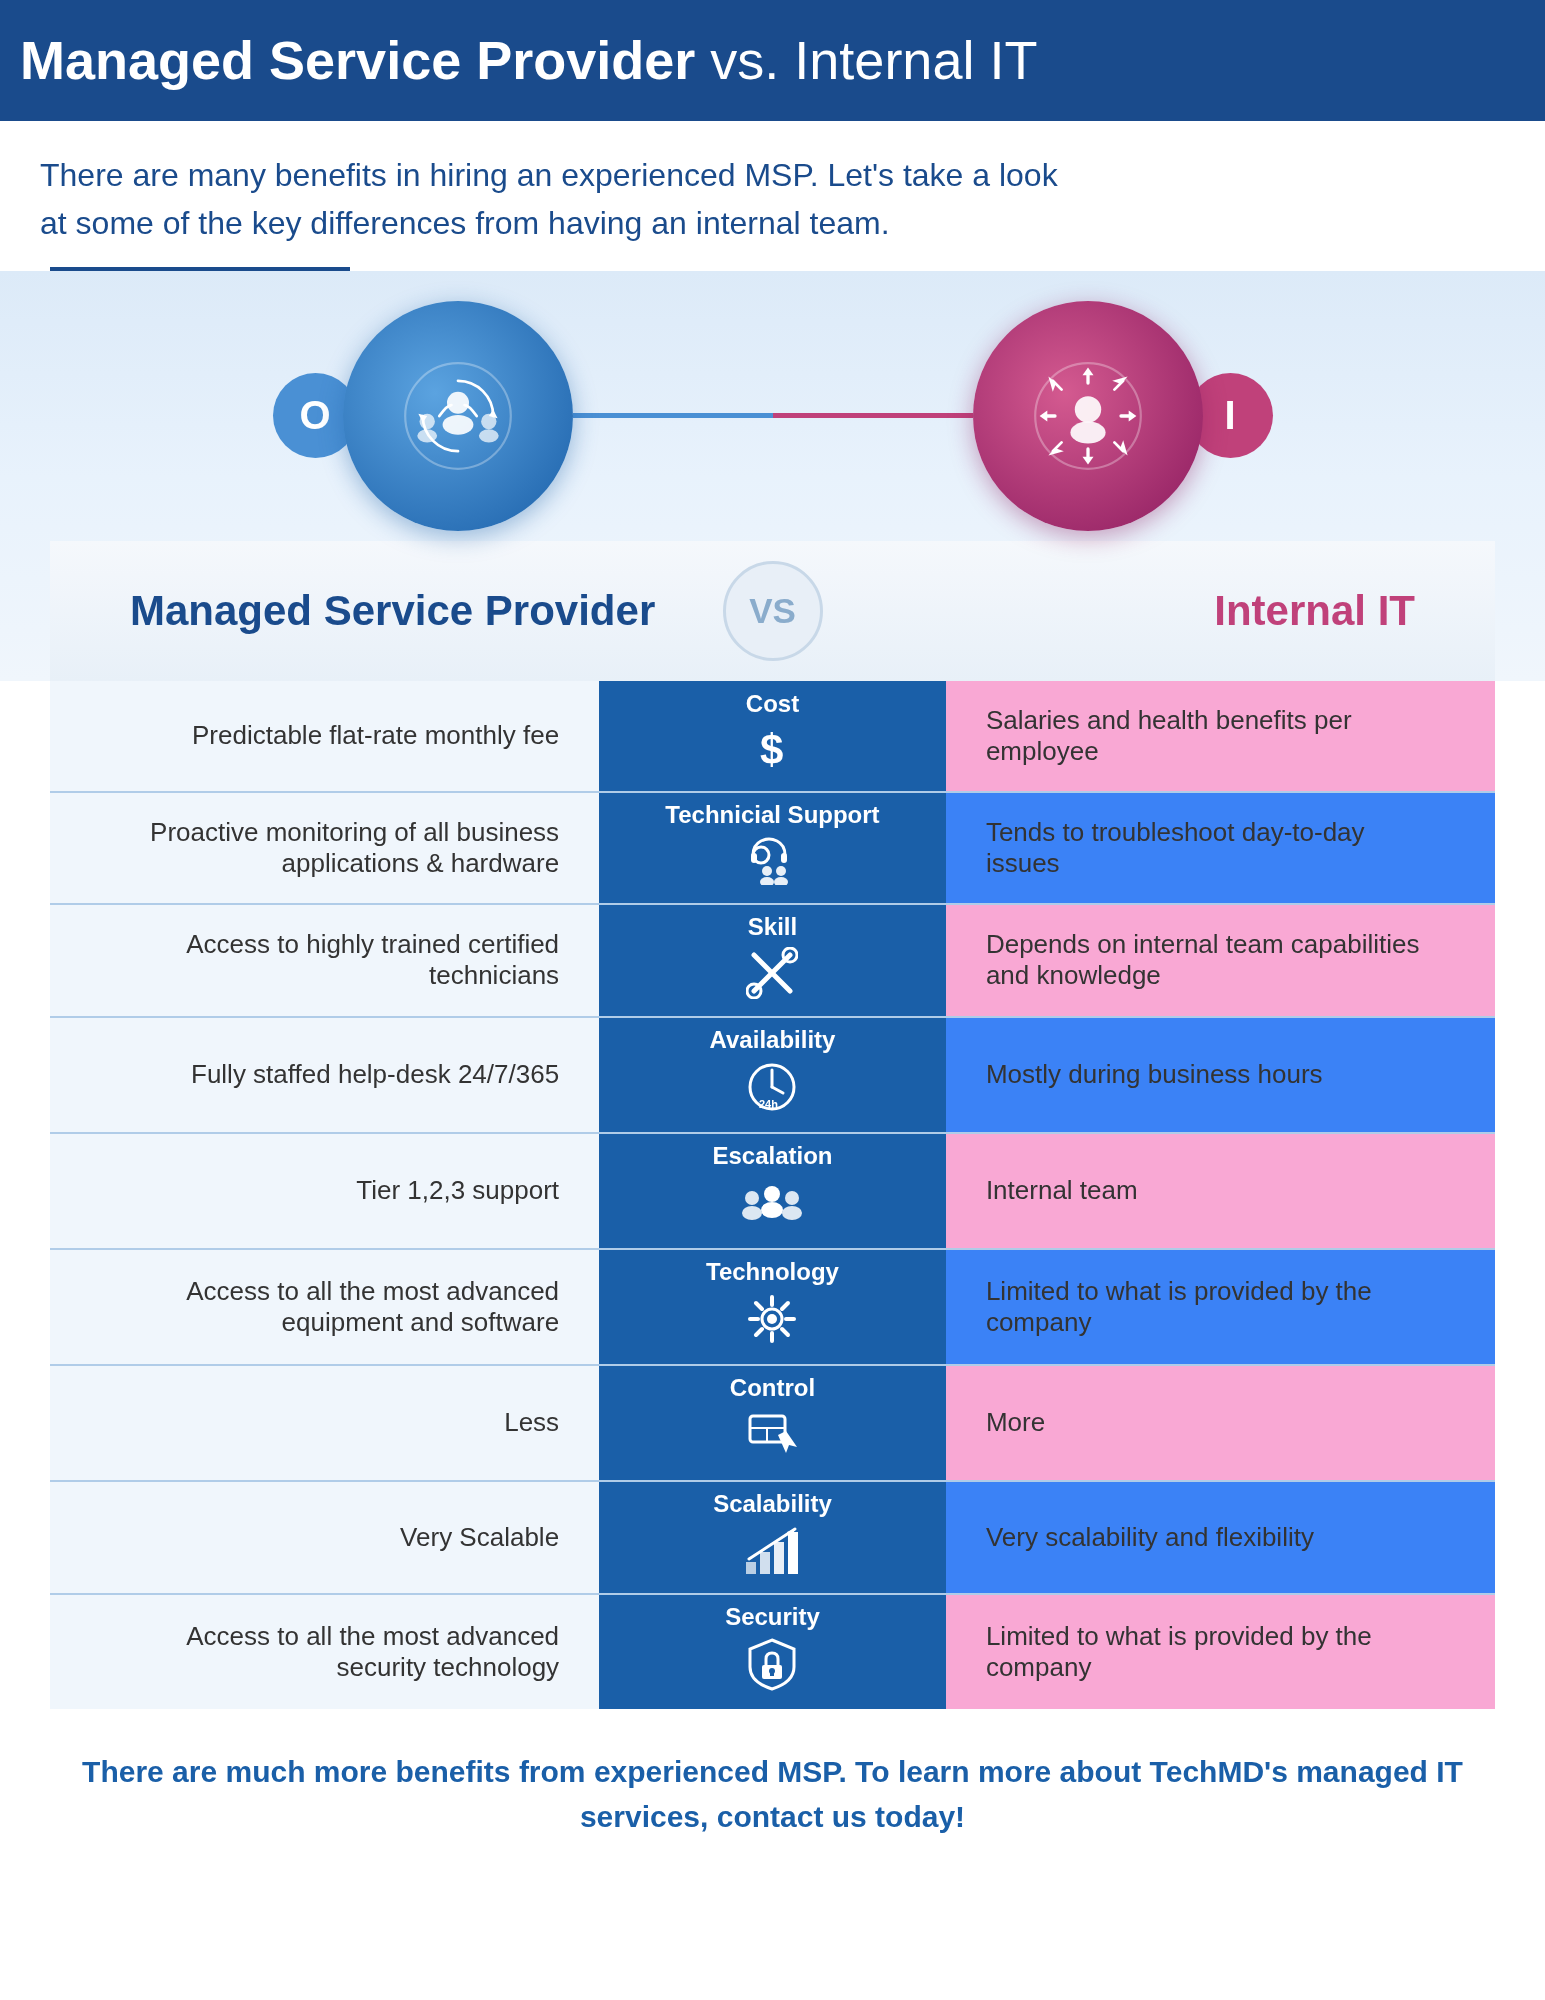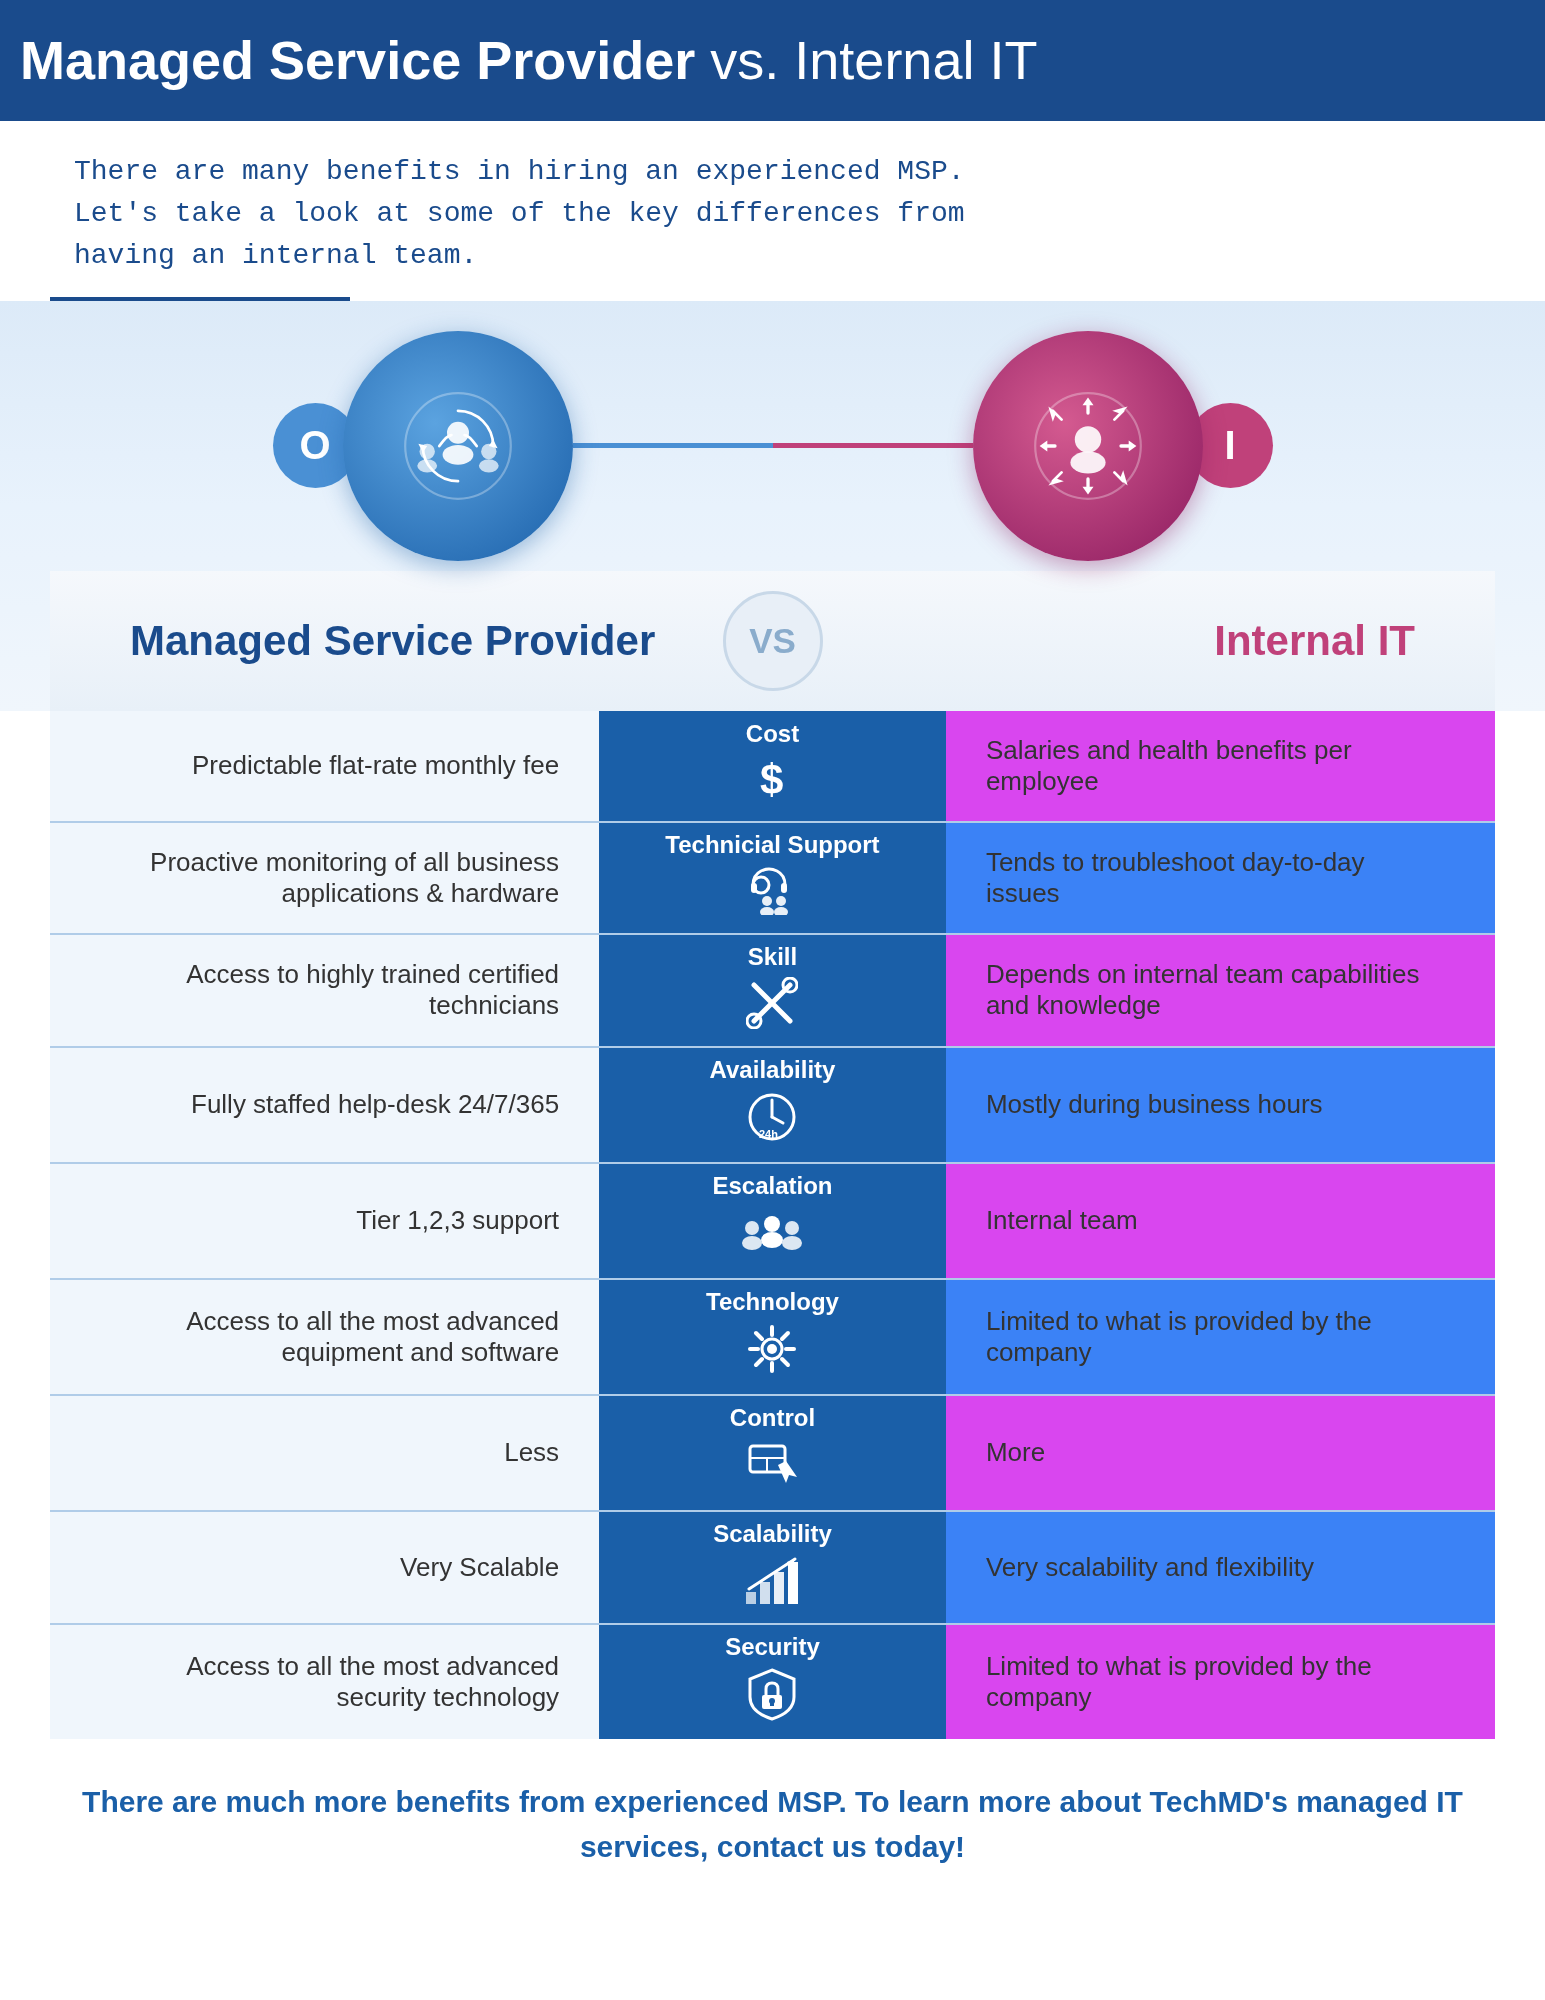--- a/index.html
+++ b/index.html
@@ -22,26 +22,25 @@
       font-size: 54px;
       font-weight: 400;
       line-height: 1.2;
     }
     .header h1 strong {
       font-weight: 900;
     }
 
     
     .subtitle {
-      padding: 30px 74px 10px;
-      font-size: 28px;
+      padding: 30px 40px 10px;
+      font-size: 32px;
       color: #1a4b8c;
       line-height: 1.5;
       max-width: 1100px;
-      font-family: Liberation Mono, monospace;
     }
 
     
     .labels-row {
       display: flex;
       width: 100%;
       align-items: center;
       justify-content: space-between;
       padding: 20px 80px 20px;
       background: linear-gradient(180deg, #f5f8fc 0%, #e8f0f8 100%);
@@ -123,21 +122,21 @@
       color: #fff;
       display: block;
     }
 
     .col-internal {
       width: 38%;
       padding: 24px 60px 24px 40px;
       font-size: 26px;
       color: #333;
       vertical-align: middle;
-      background: #d946ef;
+      background: #f9a8d4;
     }
 
     
     .footer-callout {
       padding: 40px 80px;
       text-align: center;
       font-size: 30px;
       color: #1a5fa8;
       line-height: 1.5;
       font-weight: 600;

